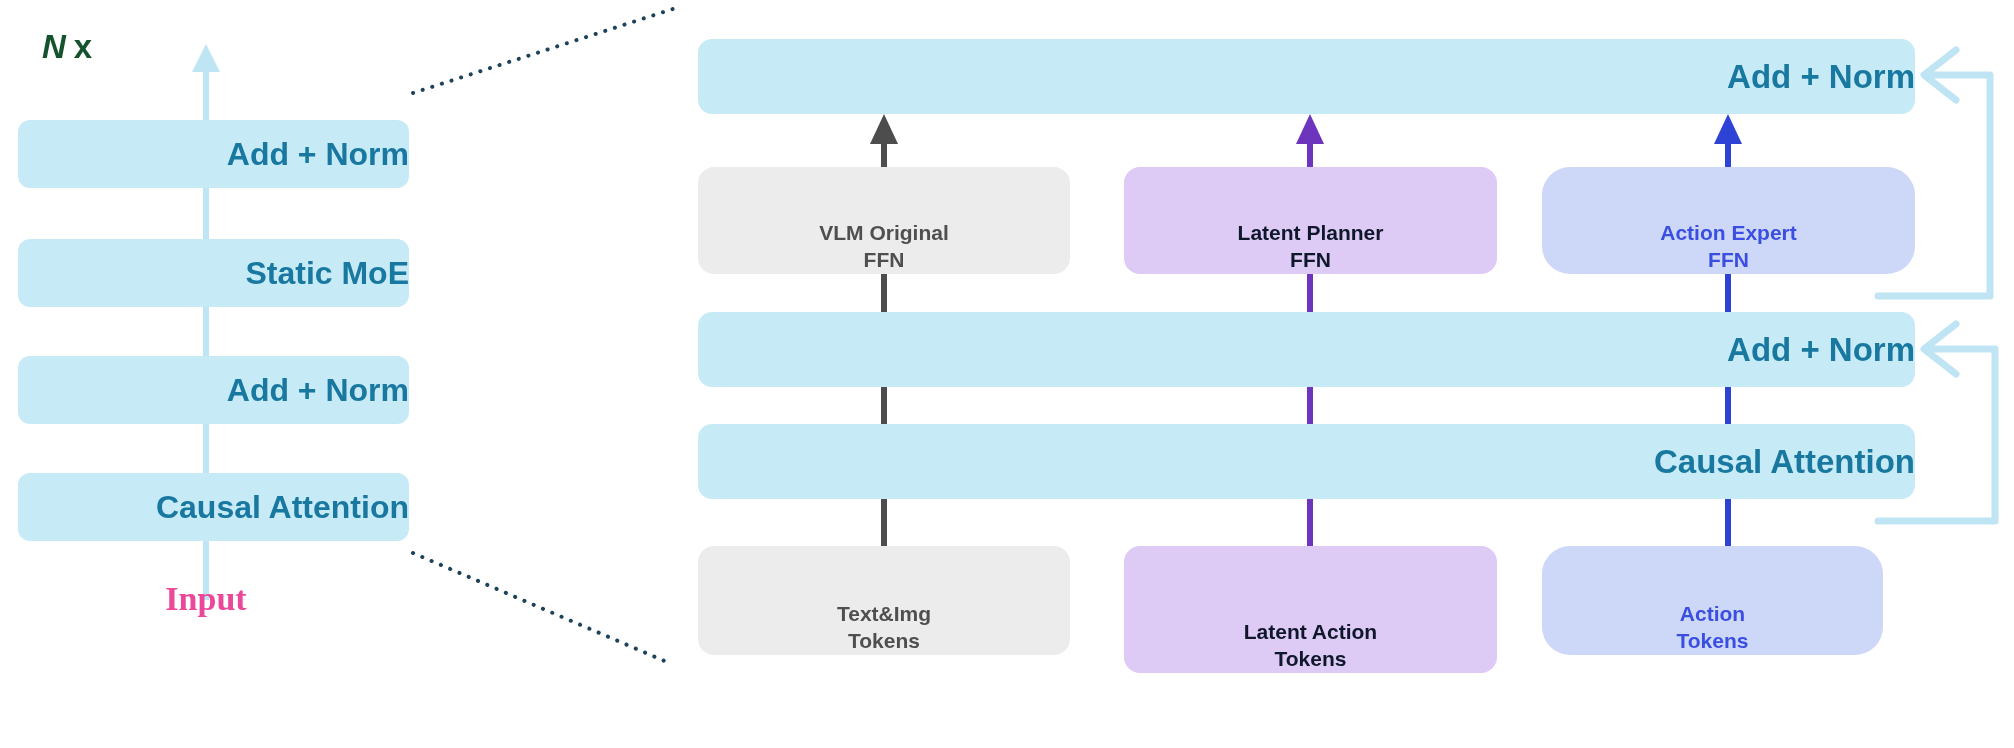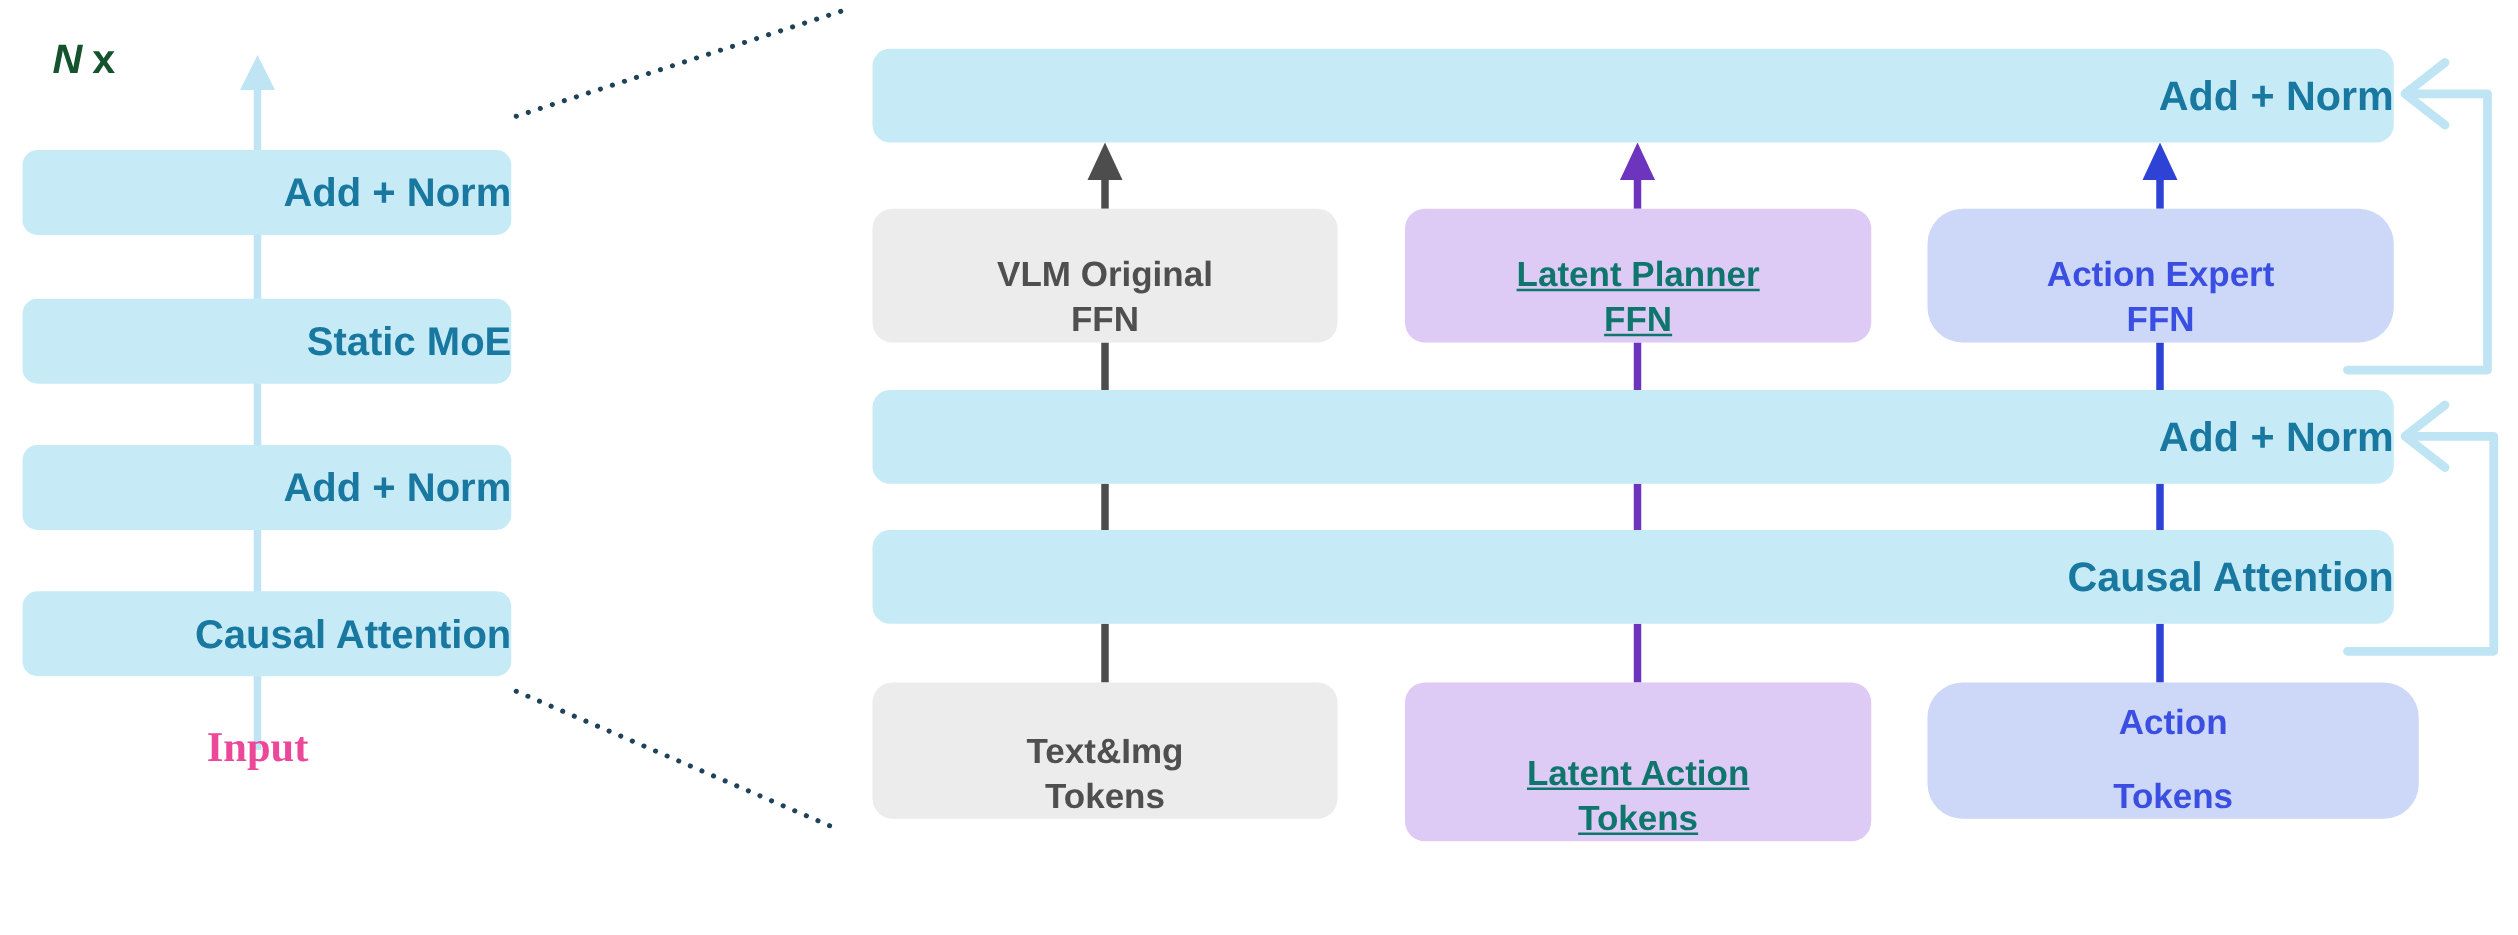--- a/index.html
+++ b/index.html
@@ -12,23 +12,23 @@
   }
   #lines-layer { position:absolute; left:0; top:0; width:2014px; height:748px; z-index:1; }
   .box {
     position:absolute; z-index:2;
     display:flex; align-items:center; justify-content:flex-end;
     font-weight:bold; text-align:center;
   }
   .cyan   { background:#c7eaf7; color:#1878a0; border-radius:12px; }
   .bar    { background:#c7eaf7; color:#1878a0; border-radius:14px; font-size:33px; }
   .gray-box   { background:#ececec; color:#4f4f4f; border-radius:16px; }
-  .purple-box { background:#ddcaf5; color:#0f766e; border-radius:16px;text-decoration:underline; }
+  .purple-box { background:#ddcaf5; color:#0f172a; border-radius:16px; }
   .peri-box   { background:#cdd7f7; color:#3a4ee2; border-radius:28px; }
-  .two-line { flex-direction:column; line-height:1.28; font-size:28px; }
+  .two-line { flex-direction:column; line-height:1.28; font-size:21px; }
   .two-line span { display:block; }
   .left-box { left:18px; width:391px; height:68px; font-size:32px; }
   .wide-bar { left:698px; width:1217px; height:75px; }
   .repeat-label {
     position:absolute; left:42px; top:28px; z-index:2;
     font-size:33px; font-weight:bold; color:#14532d;
   }
   .repeat-label .n { font-style:italic; margin-right:8px; }
   .input-label {
     position:absolute; left:206px; top:580px; transform:translateX(-50%);
@@ -137,19 +137,19 @@
   </div>
 
   <div class="box gray-box two-line" style="left:698px; top:546px; width:372px; height:109px;">
     <span>Text&amp;Img</span>
     <span>Tokens</span>
   </div>
   <div class="box purple-box two-line" style="left:1124px; top:546px; width:373px; height:127px;">
     <span>Latent Action</span>
     <span>Tokens</span>
   </div>
-  <div class="box peri-box two-line" style="left:1542px; top:546px; width:393px; height:109px;gap:23px;">
+  <div class="box peri-box two-line" style="left:1542px; top:546px; width:341px; height:109px;">
     <span>Action</span>
     <span>Tokens</span>
   </div>
 
 
 </div>
 
 </body></html>

